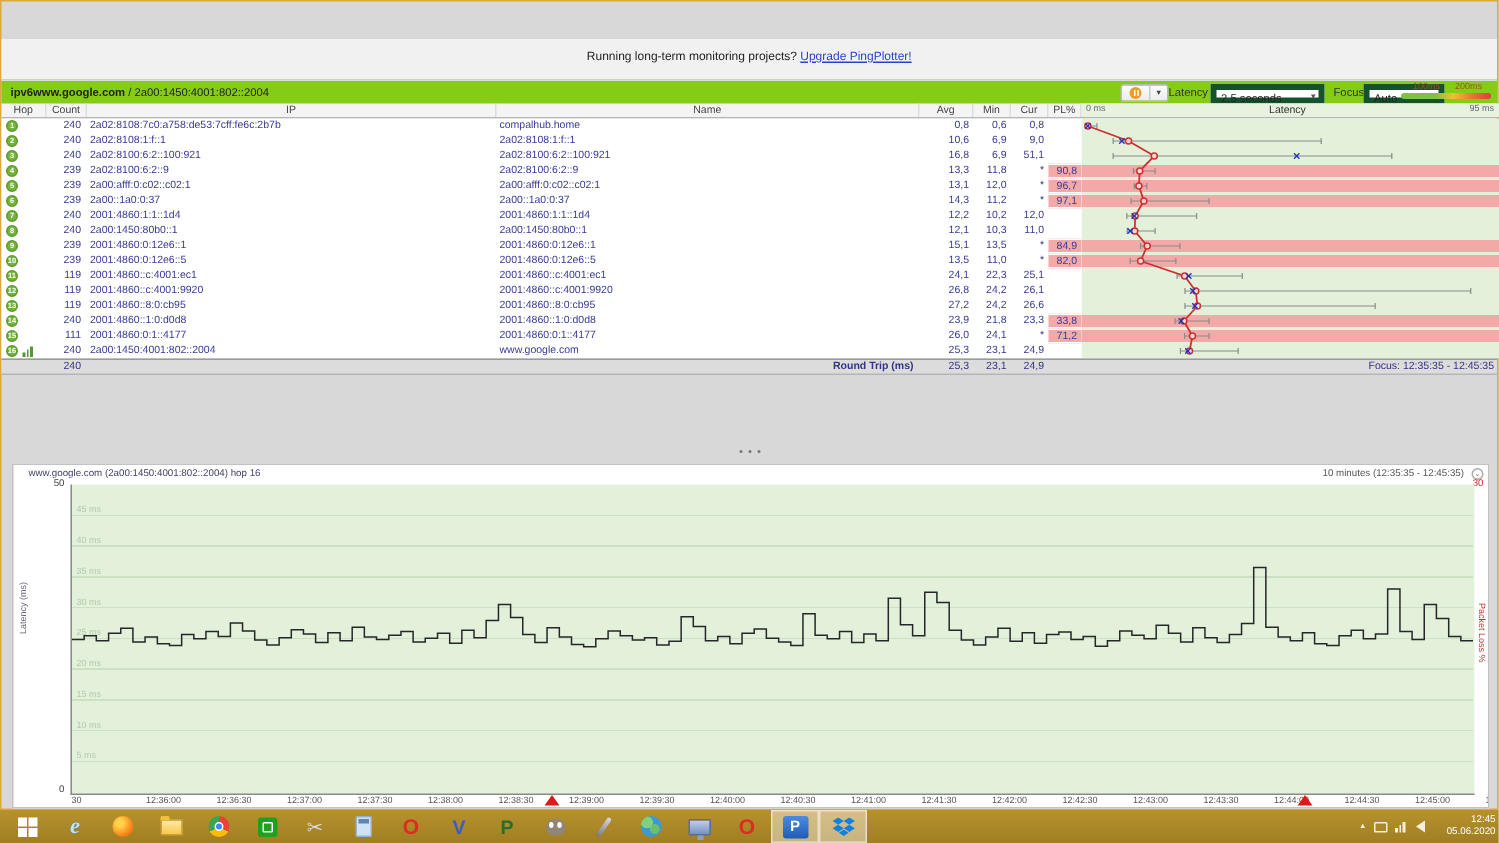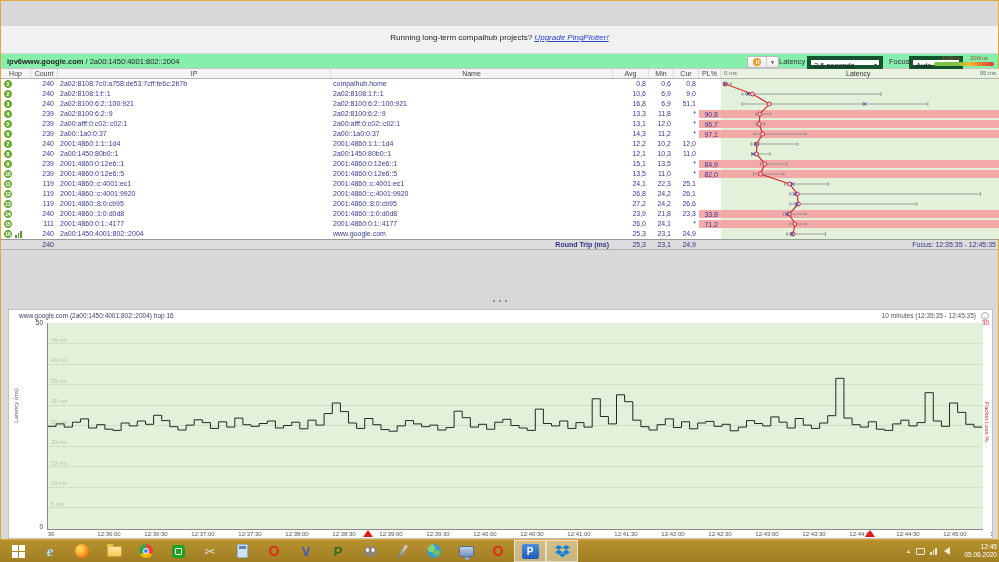--- a/index.html
+++ b/index.html
@@ -11,22 +11,22 @@
   .appicon::after{content:'';position:absolute;inset:2px;border-radius:50%;background:#2f6fd0;}
   .wtitle{position:absolute;left:0;right:0;text-align:center;font-size:8px;color:#4a3400;line-height:13px;}
   .capbtns{position:absolute;right:1px;top:1px;display:flex;height:11px;}
   .capbtn{width:18px;height:11px;display:flex;align-items:center;justify-content:center;color:#5a4200;font-size:7px;}
   .capbtn.close{background:#c75050;color:#fff;border-radius:1px;}
   .minglyph{width:6px;height:1px;background:#5a4200;margin-top:4px;}
   .maxglyph{width:6px;height:5px;border:1px solid #5a4200;}
   
   .menubar{position:absolute;left:0;top:13px;width:100%;height:12px;background:#f1f1f1;display:flex;align-items:center;padding-left:6px;gap:12px;font-size:7.5px;color:#333;}
   .banner{position:absolute;left:0;top:25px;width:100%;height:27px;background:#f1f1f1;text-align:center;font-size:8px;color:#222;padding-top:7px;}
-  .banner a{color:#2a3fd4;text-decoration:underline;cursor:pointer;font-style:italic;}
-  .toolbar{position:absolute;left:0;top:52px;width:100%;height:16px;background:#86efac;border-top:1px solid #dcdcdc;border-bottom:1px solid #c6c6c6;font-size:7.5px;color:#333;}
+  .banner a{color:#2a3fd4;text-decoration:underline;cursor:pointer;}
+  .toolbar{position:absolute;left:0;top:52px;width:100%;height:24px;background:#84cc16;border-top:1px solid #dcdcdc;border-bottom:1px solid #c6c6c6;font-size:7.5px;color:#333;}
   .target{position:absolute;left:6px;top:0;line-height:15px;color:#222;}
   .target b{font-weight:bold;}
   .pausebtn{position:absolute;left:746px;top:2px;width:32px;height:12px;display:flex;border:1px solid #b9b9b9;border-radius:2px;background:linear-gradient(#fdfdfd,#ececec);}
   .pseg{width:19px;display:flex;align-items:center;justify-content:center;border-right:1px solid #c9c9c9;}
   .pcirc{width:8px;height:8px;border-radius:50%;background:#f09a28;position:relative;}
   .pcirc::after{content:'';position:absolute;left:2.5px;top:2px;width:1.2px;height:4px;background:#fff;box-shadow:2.2px 0 0 #fff;}
   .pdrop{flex:1;display:flex;align-items:center;justify-content:center;font-size:5px;color:#444;}
   .lbl-interval{position:absolute;left:778px;top:0;line-height:16px;}
   .combo{position:absolute;top:2px;height:13px;background:#fff;border:4px solid #14532d;font-size:7.5px;line-height:11px;padding:0 12px 0 3px;color:#222;}
   .combo::after{content:'▾';position:absolute;right:2px;top:0;font-size:6px;color:#555;line-height:11px;}
@@ -113,21 +113,21 @@
   .t-net i{width:1.5px;background:#f7efd8;display:block;}
   .t-vol{width:0;height:0;border-top:4px solid transparent;border-bottom:4px solid transparent;border-right:6px solid #f7efd8;}
   .clock{text-align:right;font-size:6.5px;line-height:8px;color:#fff;width:42px;}
 </style>
 </head>
 <body>
 
 <div id="window">
 
 
-  <div class="banner"><span>Running long-term compalhub projects? </span><a>Upgrade PingPlotter!</a></div>
+  <div class="banner"><span>Running long-term monitoring projects? </span><a>Upgrade PingPlotter!</a></div>
 
   <div class="toolbar">
     <div class="target"><b>ipv6www.google.com</b><span> / 2a00:1450:4001:802::2004</span></div>
     <div class="pausebtn">
       <span class="pseg">
           <span class="pcirc"></span>
         </span>
       <span class="pdrop">▼</span>
     </div>
     <span class="lbl-interval">Latency</span>

